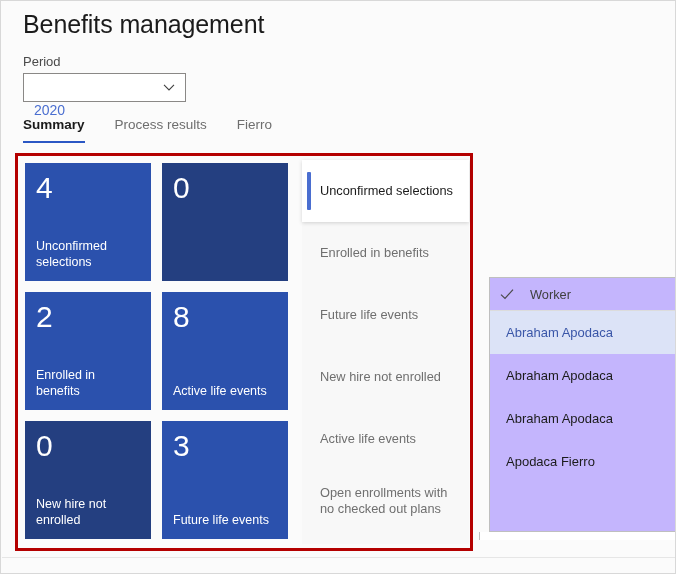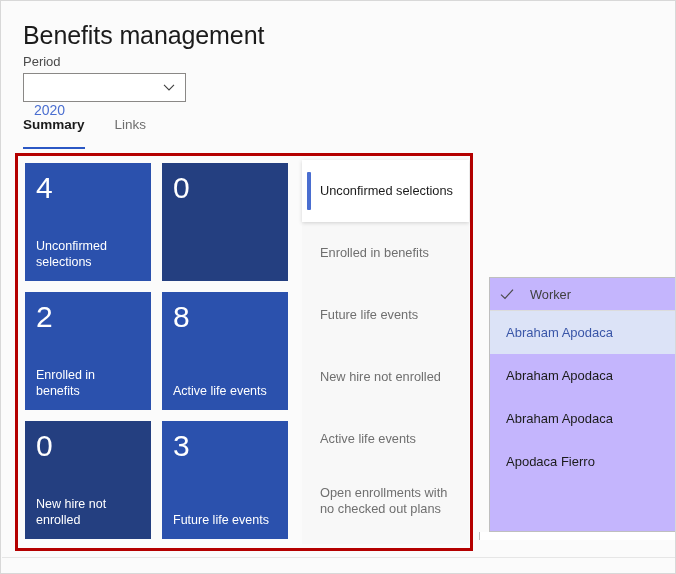--- a/index.html
+++ b/index.html
@@ -20,21 +20,21 @@
     left: 0; top: 0;
     width: 676px; height: 574px;
     background: #fbfbfb;
     border: 1px solid #d8d8d8;
     overflow: hidden;
   }
 
   
   #page-title {
     position: absolute;
-    left: 22px; top: 20px;
+    left: 22px; top: 9px;
     font-size: 25px;
     font-weight: 400;
     color: #1b1b1b;
     letter-spacing: -0.1px;
     white-space: nowrap;
   }
 
   #period-group {
     position: absolute;
     left: 22px; top: 53px;
@@ -70,21 +70,21 @@
   
   #tabs {
     position: absolute;
     left: 22px; top: 116px;
     display: flex;
     align-items: flex-end;
   }
   .tab {
     font-size: 13.5px;
     color: #6e6e6e;
-    padding-bottom: 15px;
+    padding-bottom: 9px;
     margin-right: 30px;
     cursor: pointer;
     white-space: nowrap;
     border-bottom: 2px solid transparent;
   }
   .tab.active {
     color: #1b1b1b;
     font-weight: 600;
     border-bottom: 2px solid #2b57c4;
   }
@@ -234,21 +234,22 @@
       <span id="period-chevron">
         <svg viewBox="0 0 12 12" width="12" height="12">
           <path d="M1 3.5 L6 8.5 L11 3.5" fill="none" stroke="#3f3f3f" stroke-width="1.1"></path>
         </svg>
       </span>
     </div>
   </div>
 
   <div id="tabs">
       <div class="tab active">Summary</div>
-      <div class="tab">Links</div>
+      <div class="tab">Process results</div>
+      <div class="tab">Fierro</div>
     </div>
 
   <div id="annotation-box">
     <div id="tiles-grid">
         <div class="tile" style="background: rgb(43, 81, 173);">
           <div class="tile-value">4</div>
           <div class="tile-label">Unconfirmed selections</div>
         </div>
         <div class="tile" style="background: rgb(36, 63, 128);">
           <div class="tile-value">0</div>

